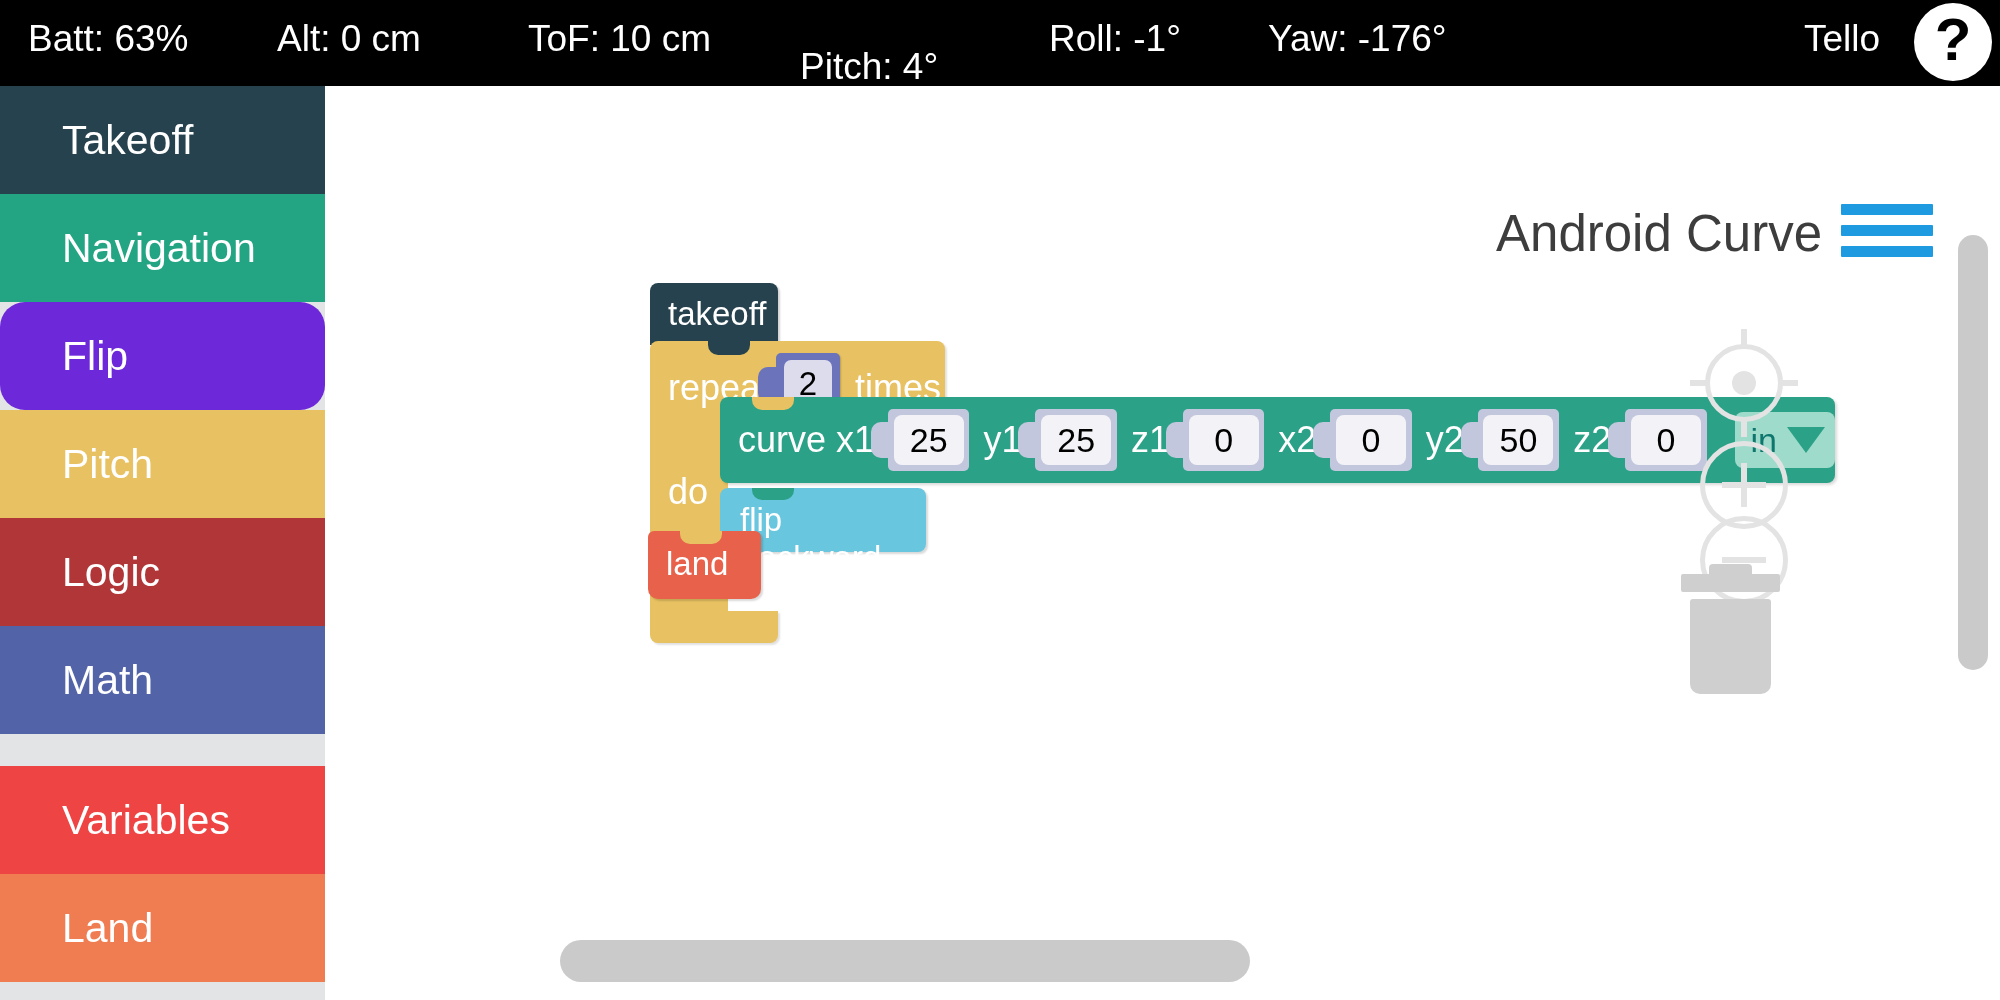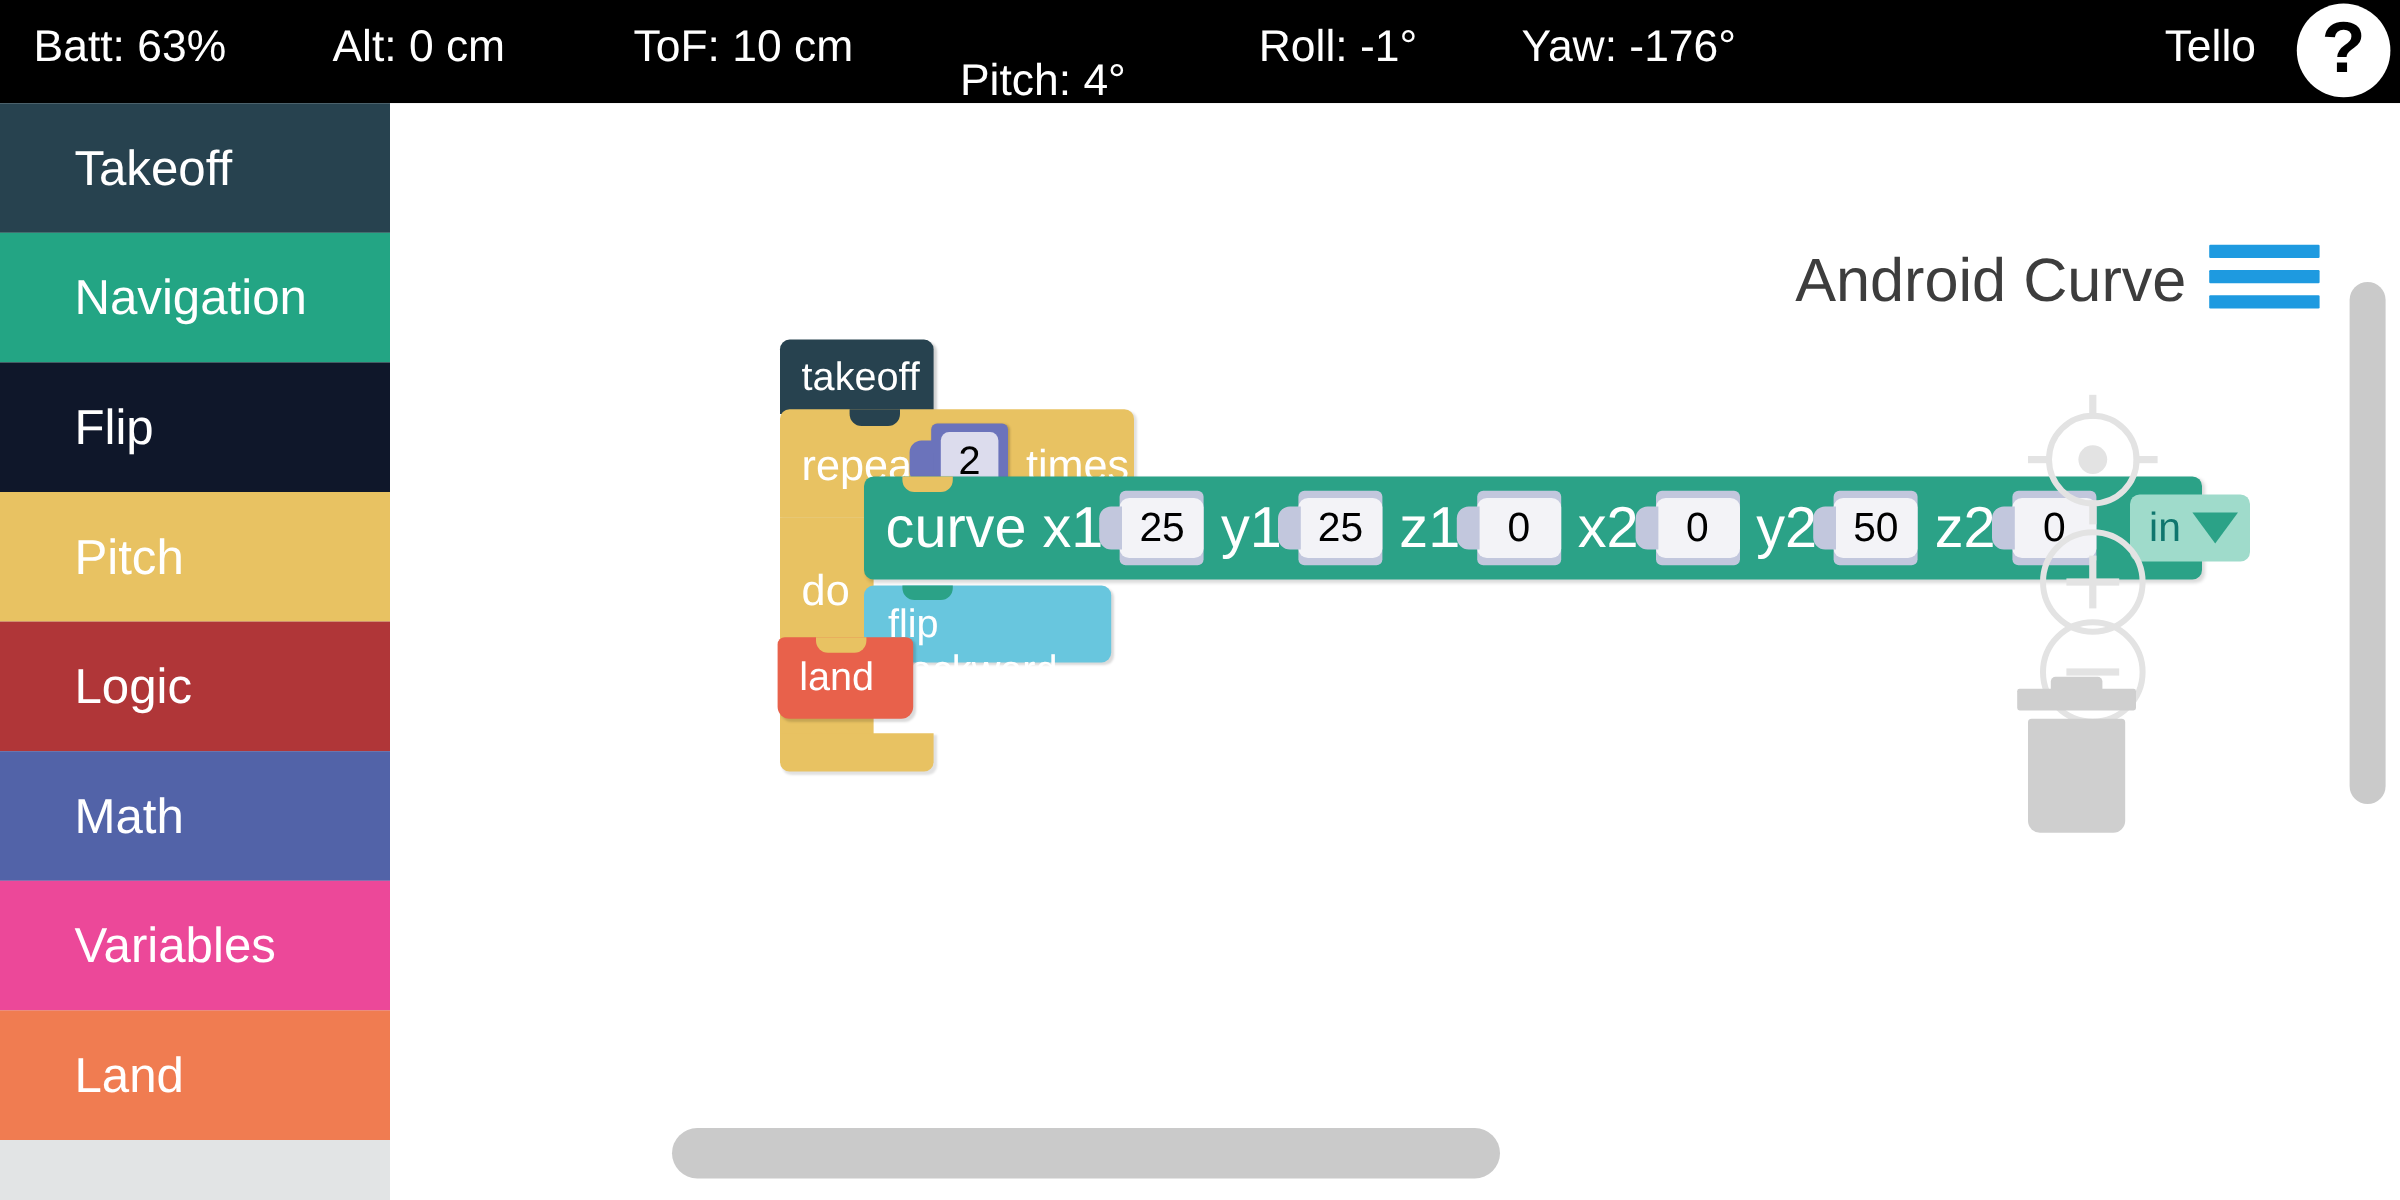--- a/index.html
+++ b/index.html
@@ -60,25 +60,25 @@
     padding-left: 62px;
     color: #ffffff;
     font-size: 41px;
     cursor: pointer;
     flex: 0 0 auto;
     white-space: nowrap;
     overflow: hidden;
   }
   #cat-takeoff    { background: #27424f; }
   #cat-navigation { background: #23a584; }
-  #cat-flip       { background: #0f172a; }
+  #cat-flip       { background: #6d28d9; border-radius: 25px; }
   #cat-loops      { background: #e8c262; }
   #cat-logic      { background: #b03638; }
   #cat-math       { background: #5263a8; }
-  #cat-variables  { background: #ec4899; }
+  #cat-variables  { background: #ef4444; margin-top: 32px; }
   #cat-land       { background: #f07c51; }
   #sidebar-filler { flex: 1 1 auto; background: #e2e4e5; }
 
   
   #workspace {
     position: absolute; left: 325px; top: 86px;
     width: 1675px; height: 914px;
     background: #ffffff;
     overflow: hidden;
   }
@@ -188,21 +188,21 @@
     display: flex; align-items: center;
     padding-left: 18px;
   }
   #curve-notch {
     position: absolute; left: 32px; top: 0px;
     width: 42px; height: 13px;
     background: #e8c262;
     border-radius: 0 0 10px 10px;
   }
   #blk-curve .plbl {
-    font-size: 48px; color: #ffffff; white-space: nowrap;
+    font-size: 36px; color: #ffffff; white-space: nowrap;
   }
   .num-socket {
     position: relative;
     margin-left: 14px; margin-right: 14px;
     height: 62px; width: 90px;
     background: #c2c7dd;
     border-radius: 5px;
     display: flex; align-items: center; justify-content: center;
   }
   .num-socket .plug {

